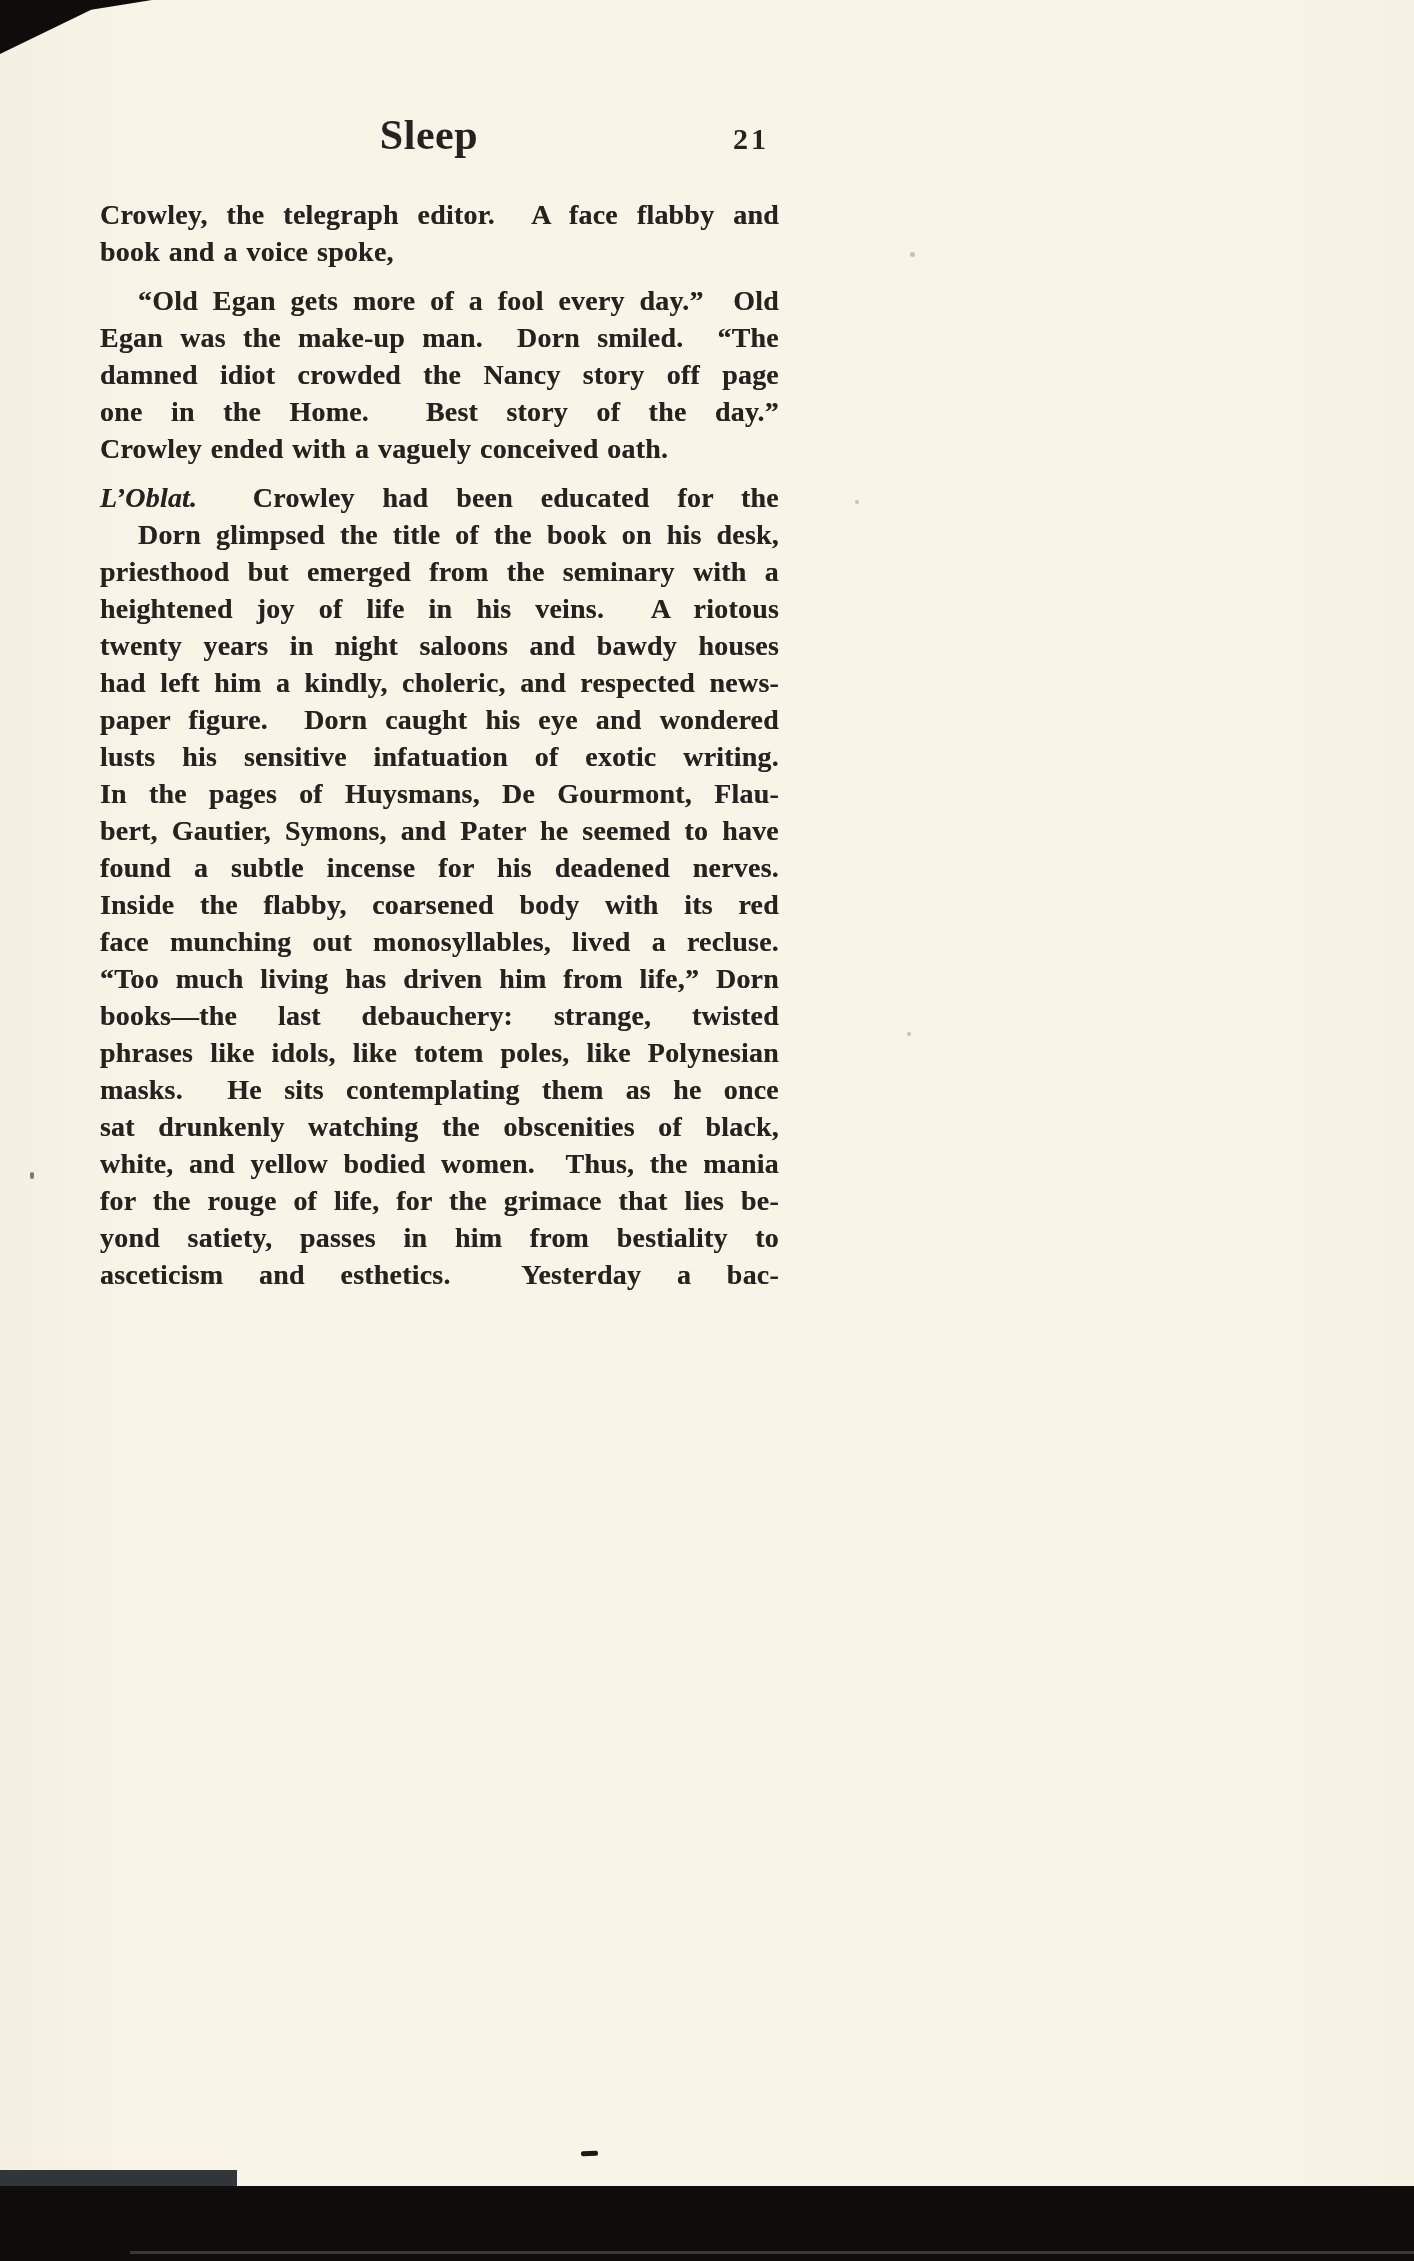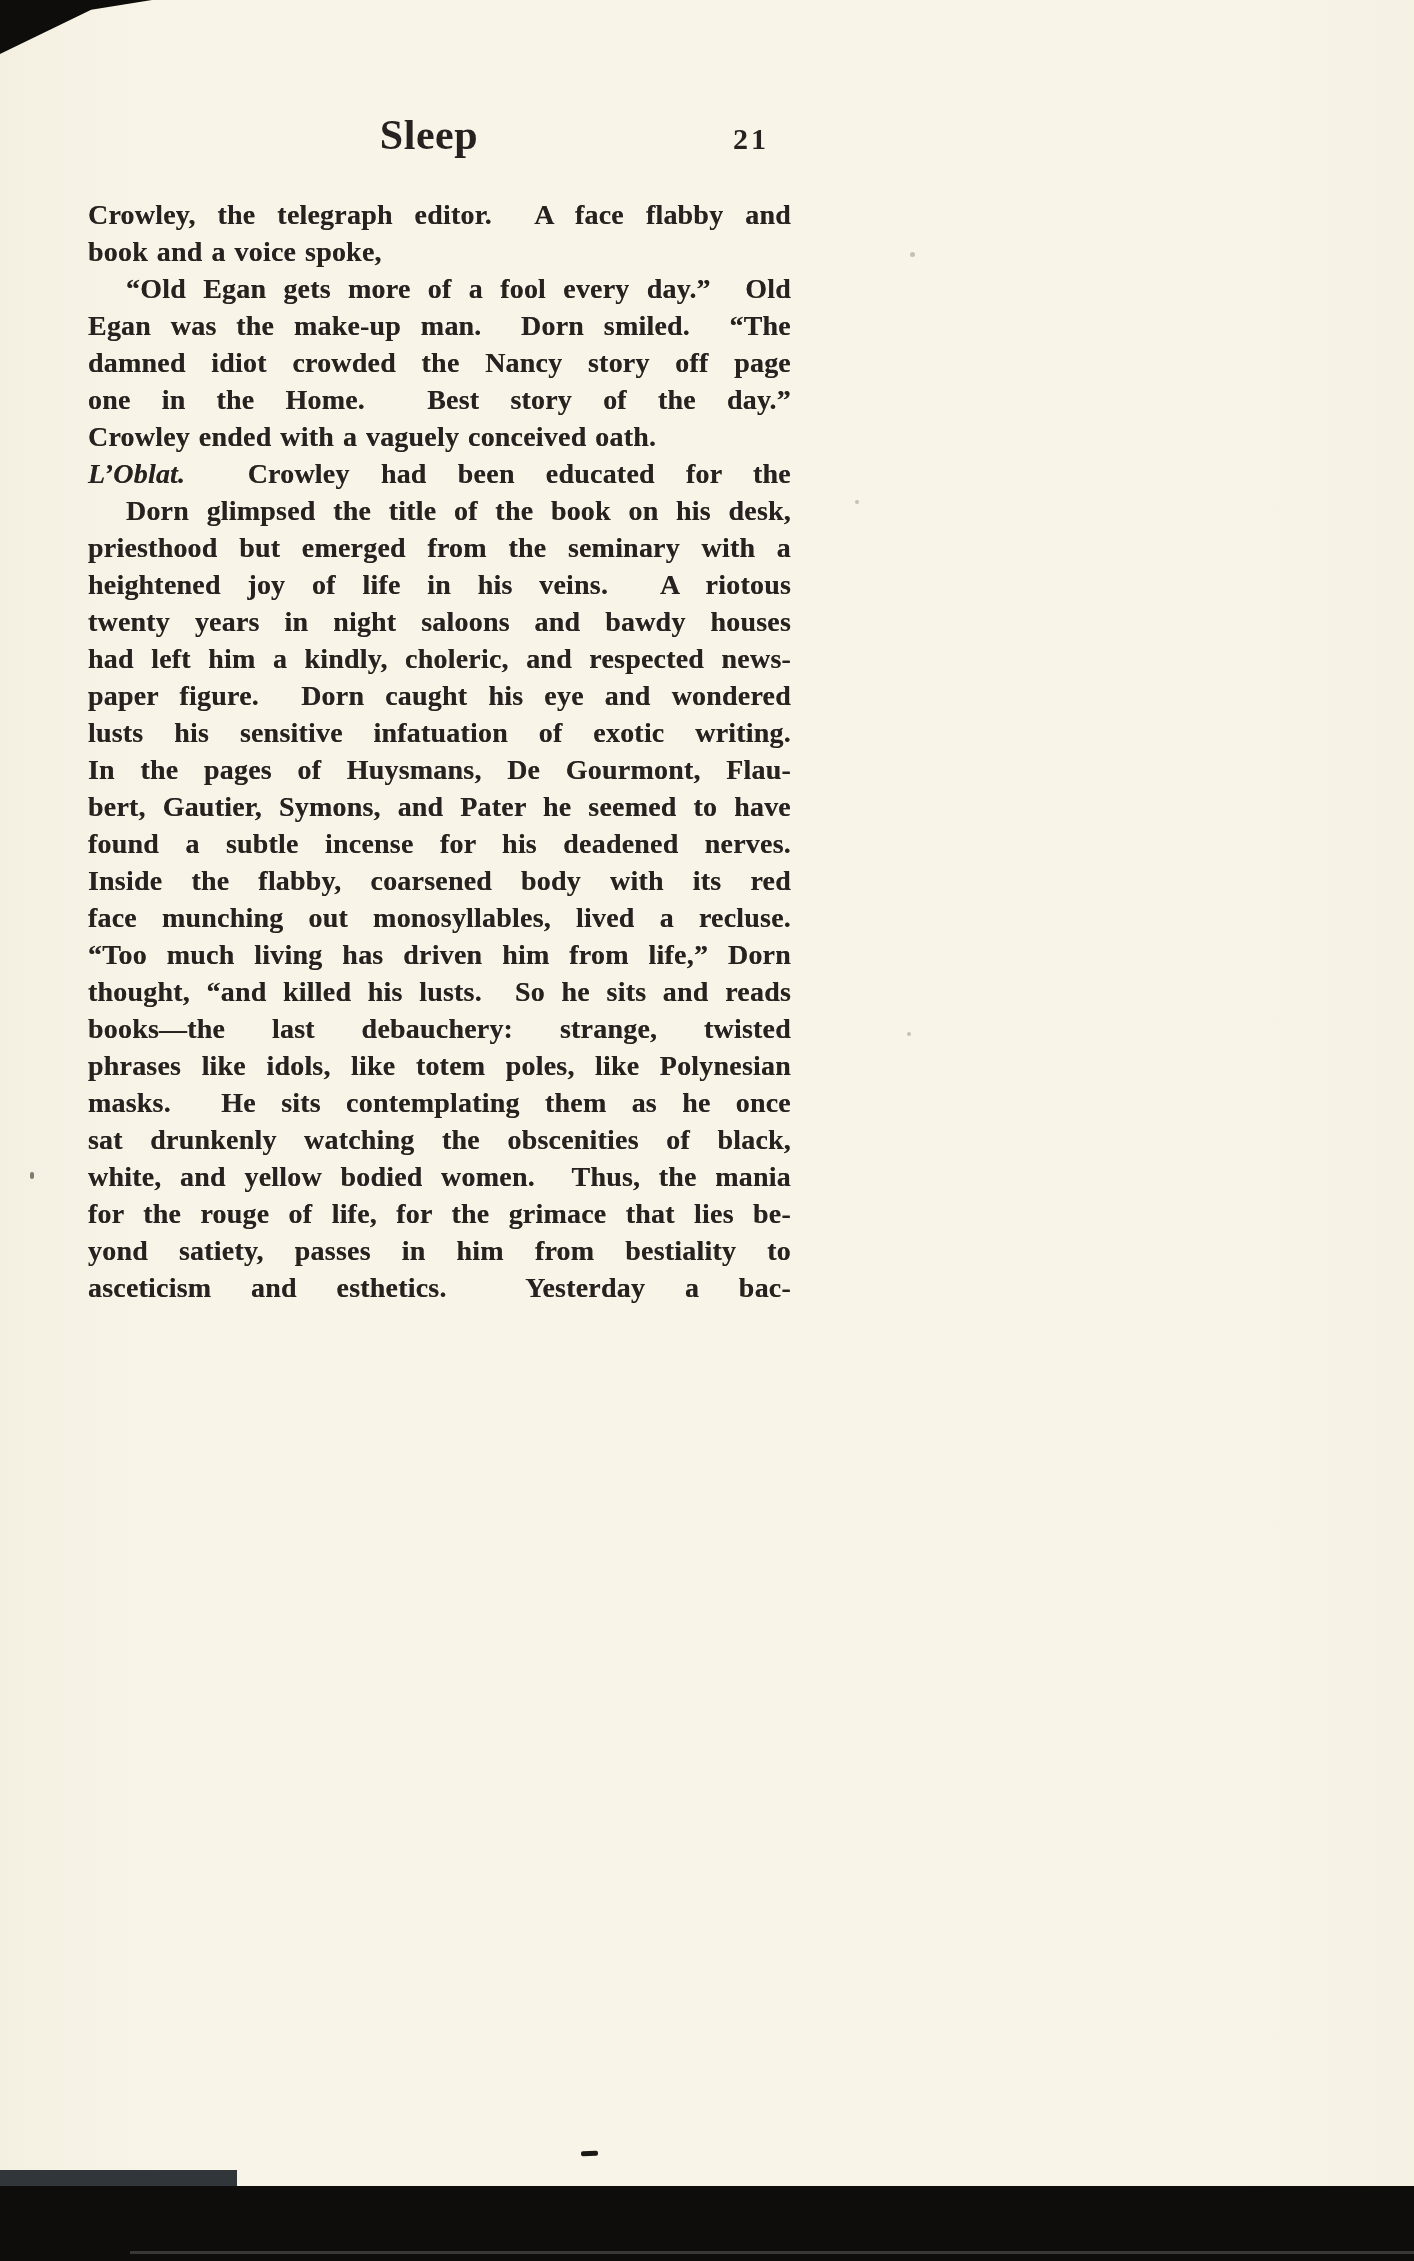--- a/index.html
+++ b/index.html
@@ -109,21 +109,21 @@
     font-size: 30px;
     line-height: 34px;
     letter-spacing: 3px;
   }
   .page-body {
     margin-top: 36px;
     font-size: 28px;
     line-height: 37px;
     text-shadow: 0 0 0.5px rgba(45, 38, 30, .55);
   }
-  .para { margin: 0; }
+  .para { margin: 12px; }
   .line {
     white-space: pre-wrap;
     word-spacing: 0.06em;
     letter-spacing: 0.2px;
     text-align: justify;
     text-align-last: justify;
   }
   .line.line-last {
     text-align: center;
     text-align-last: left;
@@ -170,21 +170,20 @@
           <div class="line">twenty years in night saloons and bawdy houses</div>
           <div class="line">had left him a kindly, choleric, and respected news-</div>
           <div class="line">paper figure.  Dorn caught his eye and wondered</div>
           <div class="line">lusts his sensitive infatuation of exotic writing.</div>
           <div class="line">In the pages of Huysmans, De Gourmont, Flau-</div>
           <div class="line">bert, Gautier, Symons, and Pater he seemed to have</div>
           <div class="line">found a subtle incense for his deadened nerves.</div>
           <div class="line">Inside the flabby, coarsened body with its red</div>
           <div class="line">face munching out monosyllables, lived a recluse.</div>
           <div class="line">“Too much living has driven him from life,” Dorn</div>
-          <div class="line">thought, “and killed his lusts.  So he sits and reads</div>
           <div class="line">books—the last debauchery: strange, twisted</div>
           <div class="line">phrases like idols, like totem poles, like Polynesian</div>
           <div class="line">masks.  He sits contemplating them as he once</div>
           <div class="line">sat drunkenly watching the obscenities of black,</div>
           <div class="line">white, and yellow bodied women.  Thus, the mania</div>
           <div class="line">for the rouge of life, for the grimace that lies be-</div>
           <div class="line">yond satiety, passes in him from bestiality to</div>
           <div class="line">asceticism and esthetics.  Yesterday a bac-</div>
         </div>
       </div>

